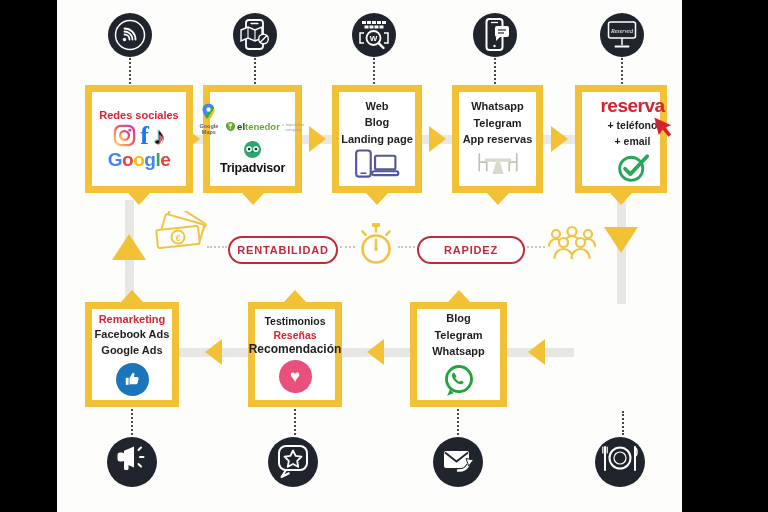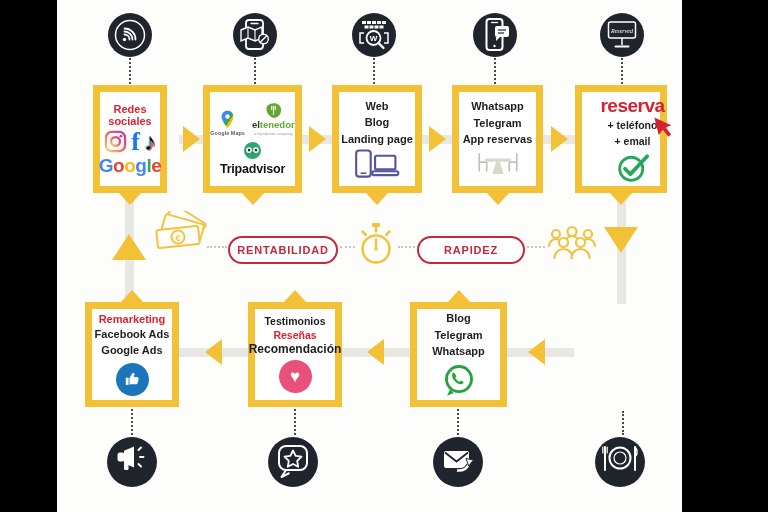--- a/index.html
+++ b/index.html
@@ -145,21 +145,21 @@
   </div>
   <div class="circ t" style="left:600px;">
     <svg width="44" height="44" viewBox="0 0 44 44">
       <rect x="8.5" y="9" width="27" height="16" rx="2" stroke="#fff" stroke-width="1.5" fill="none"></rect>
       <text x="22" y="20" font-size="6" font-style="italic" font-family="Liberation Serif,serif" fill="#fff" text-anchor="middle">Reserved</text>
       <line x1="22" y1="25" x2="22" y2="32" stroke="#fff" stroke-width="1.5"></line>
       <path d="M15.5 33.5h13" stroke="#fff" stroke-width="2" stroke-linecap="round"></path>
     </svg>
   </div>
 
-  <div class="box" style="left:85px;top:85px;width:74px;height:108px;gap:3px;margin-left:8px;">
+  <div class="box" style="left:85px;top:85px;width:108px;height:108px;gap:3px;">
     <div class="tab-d"></div>
     <div class="t-red">Redes sociales</div>
     <div style="display:flex;align-items:center;gap:4px;">
       <span>
         <svg width="23" height="23" viewBox="0 0 24 24">
           <defs>
               <linearGradient id="ig" x1="0" y1="1" x2="1" y2="0">
             <stop offset="0" stop-color="#FFD776"></stop>
                 <stop offset=".5" stop-color="#F3605B"></stop>
                 <stop offset="1" stop-color="#C837AB"></stop>
@@ -192,21 +192,21 @@
             <stop offset=".62" stop-color="#FBBC05"></stop>
                 <stop offset=".78" stop-color="#FBBC05"></stop>
             <stop offset=".78" stop-color="#EA4335"></stop>
           </linearGradient>
             </defs>
           <path d="M12 1C5 1 1 6 1 12c0 8 11 21 11 21s11-13 11-21C23 6 19 1 12 1z" fill="url(#gm)"></path>
           <circle cx="12" cy="11.5" r="4" fill="#fff"></circle>
         </svg>
         <span class="small-gray">Google Maps</span>
       </div>
-      <div style="display:flex;flex-direction:column;align-items:center;gap:1px;">
+      <div style="display:flex;flex-direction:row;align-items:center;gap:1px;">
         <svg width="17" height="17" viewBox="0 0 18 18">
           <path d="M9 17C4 15 1 11 1.6 5.5 3 2.5 7 1 10.5 1.4 15 2 17.5 5.5 17 9.5 16.4 14 13 16.5 9 17z" fill="#64A72F"></path>
           <path d="M7 4.5v3.2M9 4.5v3.2M11 4.5v3.2M9 7.7V13" stroke="#fff" stroke-width="1.3" stroke-linecap="round" fill="none"></path>
         </svg>
         <span class="eltx"><span style="color:#1C4220;">el</span><span style="color:#64A72F;">tenedor</span></span>
         <span class="tiny">a tripadvisor company</span>
       </div>
     </div>
     <svg width="19" height="19" viewBox="0 0 20 20" style="margin-top:3px;">
       <circle cx="10" cy="10" r="9" fill="#2FA56F"></circle>

